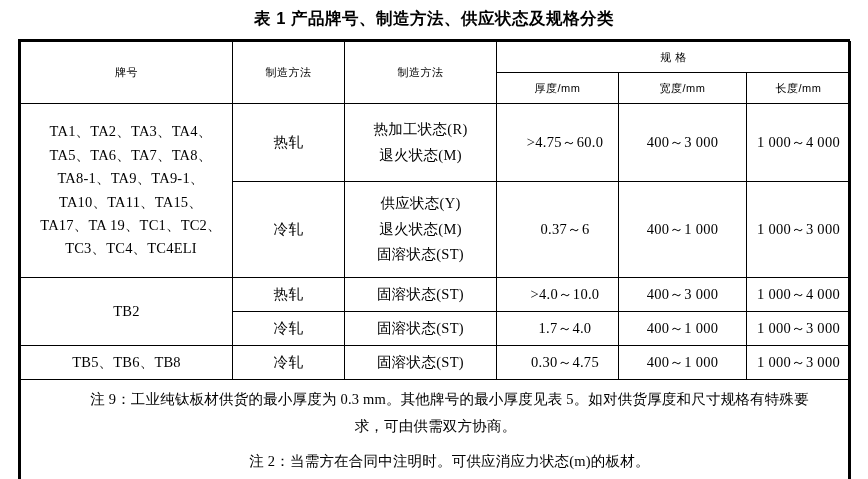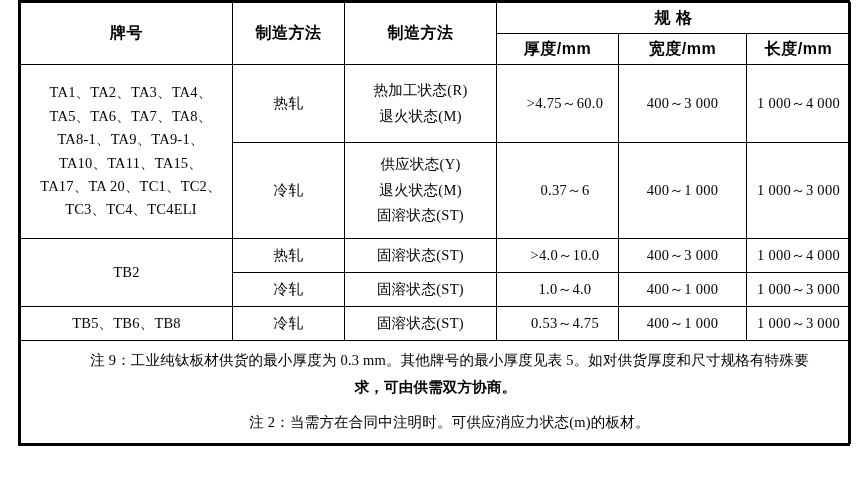--- a/index.html
+++ b/index.html
@@ -43,22 +43,22 @@
     border: 1px solid #000;
     font-weight: normal;
     font-size: 14.5px;
     text-align: center;
     vertical-align: middle;
     padding: 2px 3px;
     font-family: "Liberation Serif", "DejaVu Serif", serif;
   }
   table.spec th {
     font-family: "Liberation Sans", sans-serif;
-    font-weight: bold;
-    font-size: 16px;
+    font-weight: normal;
+    font-size: 11px;
     letter-spacing: 0.5px;
   }
   .hdr-row1 th {
     height: 26px;
   }
   .hdr-row2 th {
     height: 26px;
   }
   .grade-cell {
     text-align: left;
@@ -100,36 +100,36 @@
     font-weight: bold;
     font-size: 13.5px;
     line-height: 1.85;
     letter-spacing: 0.2px;
   }
   .note-line {
     text-indent: 28px;
   }
   .note-line + .note-line {
     text-indent: 0;
-    font-weight: bold;
   }
   .note-gap {
     height: 8px;
   }
   .r1 { height: 78px; }
   .r2 { height: 96px; }
   .r3 { height: 34px; }
   .r4 { height: 34px; }
   .r5 { height: 34px; }
 </style>
 </head>
 <body>
 
 <div class="page">
 
+  <div class="table-caption">表 1   产品牌号、制造方法、供应状态及规格分类</div>
 
   <div class="table-wrap">
     <table class="spec">
       <colgroup>
         <col style="width:212px">
         <col style="width:112px">
         <col style="width:152px">
         <col style="width:122px">
         <col style="width:128px">
         <col style="width:104px">
@@ -146,21 +146,21 @@
           <th>宽度/mm</th>
           <th>长度/mm</th>
         </tr>
 
         <tr class="r1">
           <td rowspan="2" class="grade-cell">
             <div>TA1、TA2、TA3、TA4、</div>
             <div>TA5、TA6、TA7、TA8、</div>
             <div>TA8-1、TA9、TA9-1、</div>
             <div>TA10、TA11、TA15、</div>
-            <div>TA17、TA 20、TC1、TC2、</div>
+            <div>TA17、TA 19、TC1、TC2、</div>
             <div>TC3、TC4、TC4ELI</div>
           </td>
           <td class="method-cell">热轧</td>
           <td class="state-cell">
             <div>热加工状态(R)</div>
             <div>退火状态(M)</div>
           </td>
           <td class="num-cell thick-left">&gt;4.75～60.0</td>
           <td class="num-cell">400～3 000</td>
           <td class="num-cell">1 000～4 000</td>
@@ -183,30 +183,30 @@
           <td class="method-cell">热轧</td>
           <td class="state-cell">固溶状态(ST)</td>
           <td class="num-cell thick-left">&gt;4.0～10.0</td>
           <td class="num-cell">400～3 000</td>
           <td class="num-cell">1 000～4 000</td>
         </tr>
 
         <tr class="r4">
           <td class="method-cell">冷轧</td>
           <td class="state-cell">固溶状态(ST)</td>
-          <td class="num-cell thick-left">1.0～4.0</td>
+          <td class="num-cell thick-left">1.7～4.0</td>
           <td class="num-cell">400～1 000</td>
           <td class="num-cell">1 000～3 000</td>
         </tr>
 
         <tr class="r5">
           <td class="grade-center">TB5、TB6、TB8</td>
           <td class="method-cell">冷轧</td>
           <td class="state-cell">固溶状态(ST)</td>
-          <td class="num-cell thick-left">0.53～4.75</td>
+          <td class="num-cell thick-left">0.30～4.75</td>
           <td class="num-cell">400～1 000</td>
           <td class="num-cell">1 000～3 000</td>
         </tr>
 
         <tr>
           <td colspan="6" class="notes-cell">
             <div class="note-line">注 9：工业纯钛板材供货的最小厚度为 0.3 mm。其他牌号的最小厚度见表 5。如对供货厚度和尺寸规格有特殊要</div>
             <div class="note-line">求，可由供需双方协商。</div>
             <div class="note-gap"></div>
             <div class="note-line">注 2：当需方在合同中注明时。可供应消应力状态(m)的板材。</div>

